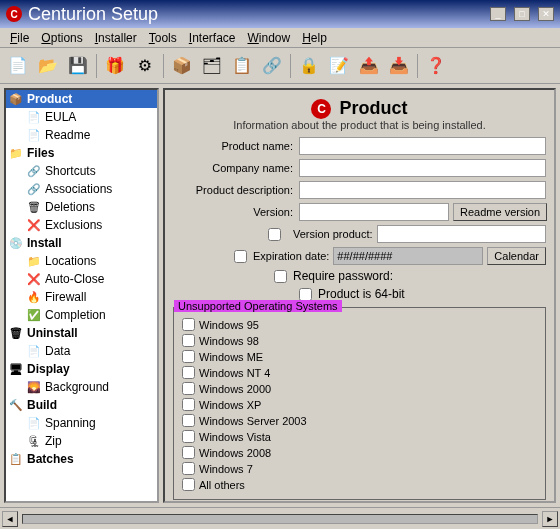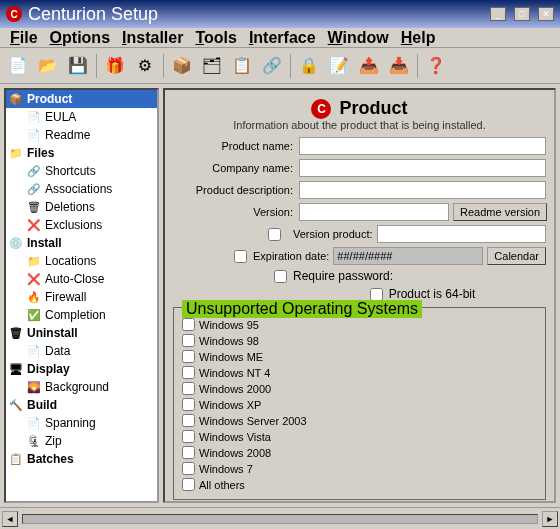--- a/index.html
+++ b/index.html
@@ -50,22 +50,21 @@
       background: #d4d0c8;
       display: flex;
       align-items: center;
       padding: 2px 4px;
       border-bottom: 1px solid #999;
       height: 20px;
     }
     .menu-item {
       padding: 1px 6px;
       cursor: pointer;
-      font-size: 16px;
-      font-weight: bold;
+      font-size: 12px;
     }
     .menu-underline { text-decoration: underline; }
 
     
     .toolbar {
       background: #d4d0c8;
       display: flex;
       align-items: center;
       padding: 2px 4px;
       border-bottom: 1px solid #999;
@@ -186,43 +185,42 @@
       border: 1px outset #999;
       font-size: 11px;
       cursor: pointer;
       white-space: nowrap;
     }
 
     .checkbox-row {
       display: flex;
       align-items: center;
       margin-bottom: 4px;
-      justify-content: center;
     }
     .checkbox-row input[type=checkbox] {
       margin-right: 6px;
     }
     .checkbox-label-offset {
       margin-left: 126px;
     }
 
     
     .group-box {
       border: 1px solid #666;
       margin-top: 6px;
       padding: 6px 8px 8px 8px;
       position: relative;
     }
     .group-box-title {
       position: absolute;
       top: -8px;
-      left: 8px;
-      background: #84cc16;
+      left: 0;
+      background: #d946ef;
       padding: 0 4px;
-      font-size: 16px;
+      font-size: 11px;
     }
     .os-grid {
       display: grid;
       grid-template-columns: 1fr;
       gap: 3px 8px;
       margin-top: 4px;
     }
     .os-item {
       display: flex;
       align-items: center;

